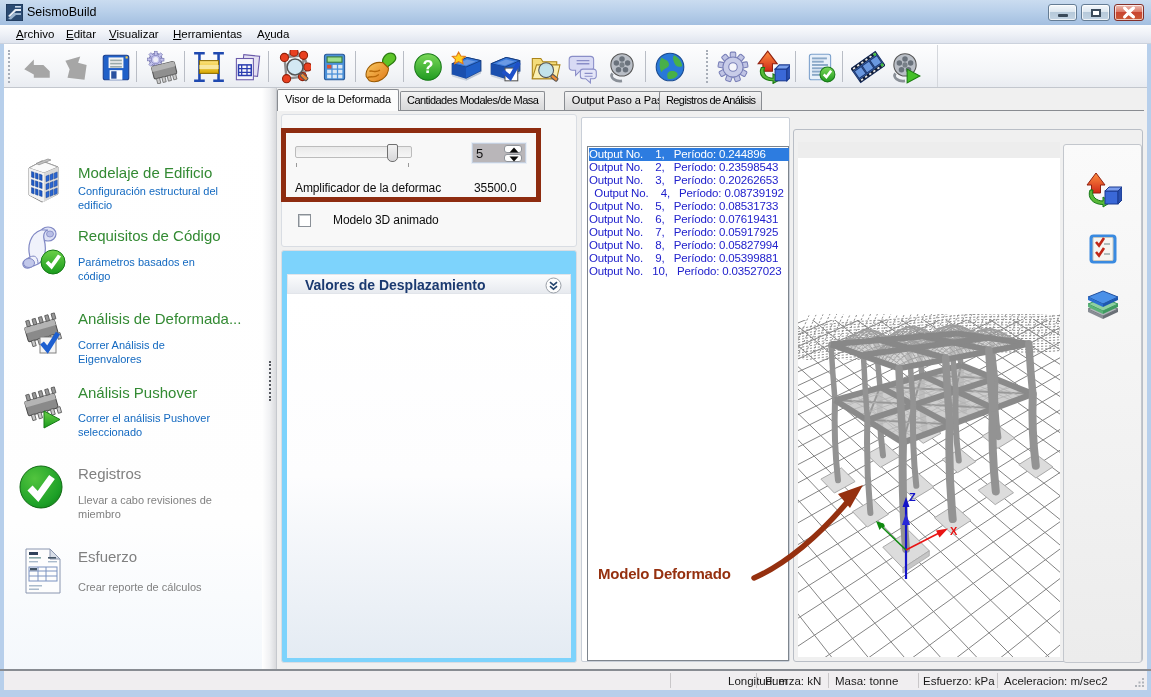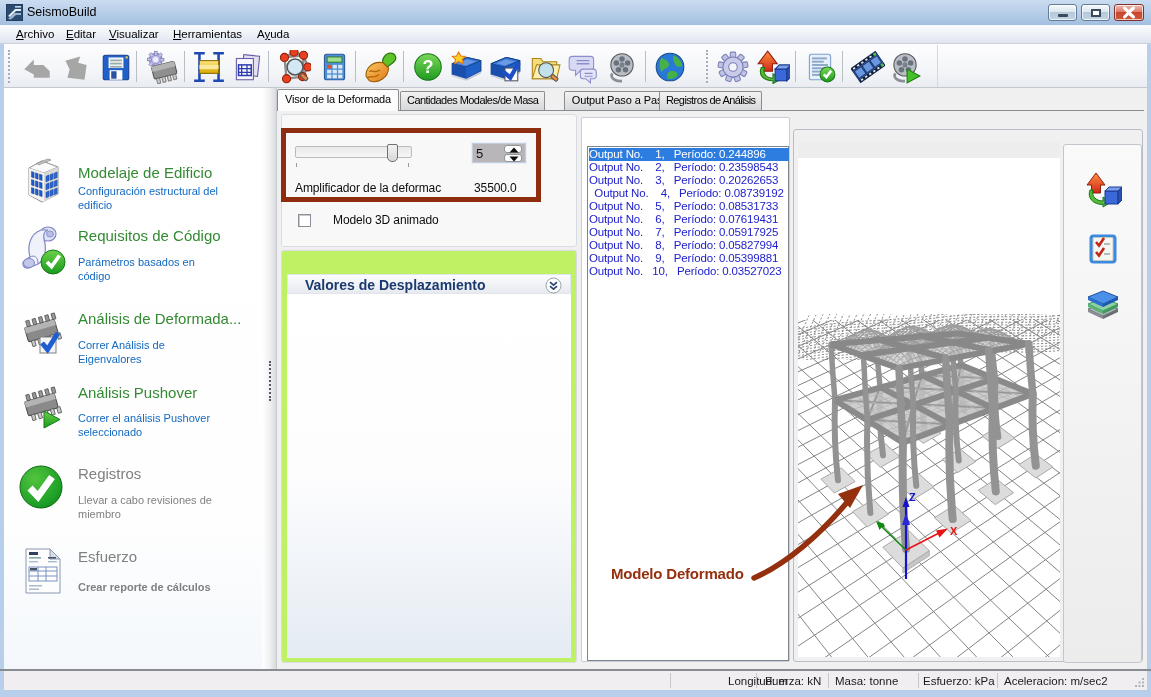--- a/index.html
+++ b/index.html
@@ -85,21 +85,21 @@
 #iconstrip { position:absolute; left:269px; top:14px; width:79px; height:519px;
   background:linear-gradient(180deg,#fafafa,#ececec); border:1px solid #c3c7cd; border-radius:3px; }
 
 
 #statusline { position:absolute; left:0; top:669px; width:1151px; height:2px; background:#888c92; }
 #statusbar { position:absolute; left:4px; top:671px; width:1143px; height:19px; background:#f0eef0; }
 .sdiv { position:absolute; top:2px; width:1px; height:15px; background:#c9c7c9; }
 .slbl { position:absolute; top:4px; font-size:11.5px; color:#1a1a1a; }
 
 #anno { position:absolute; left:0; top:0; width:1151px; height:697px; pointer-events:none; z-index:40; }
-#annotext { position:absolute; left:598px; top:565px; font-size:15px; font-weight:bold; color:#95300f; z-index:41; letter-spacing:-0.2px;margin-left:13px; }
+#annotext { position:absolute; left:598px; top:565px; font-size:15px; font-weight:bold; color:#95300f; z-index:41; letter-spacing:-0.2px; }
 </style>
 </head>
 <body>
 <div id="titlebar"></div>
 <svg width="17" height="17" viewBox="0 0 17 17" style="position:absolute;left:6px;top:4px;">
     <rect x="0" y="0" width="17" height="17" fill="#2a4a72" stroke="#18304e"></rect>
     <path d="M2 12 L9 5 L15 5 L15 7 L10 7 L4 13 Z" fill="#e8eef6"></path>
     <path d="M2 15 L8 9 L15 9 L15 11 L10 11 L5 15.5 Z" fill="#9ab4d0"></path>
     <path d="M9 2 L15 2 L15 3.6 L9 3.6 Z" fill="#c8d8ea"></path>
   </svg>
@@ -468,33 +468,33 @@
         <rect x="26" y="16" width="9" height="1.4" fill="#abc"></rect>
         <g stroke="#7a92c0" fill="none">
           <rect x="7" y="22" width="28" height="14"></rect>
           <path d="M7 26 H35 M7 31 H35 M16 22 V36 M24 22 V36"></path>
         </g>
         <rect x="8" y="23" width="7" height="2.4" fill="#456"></rect>
         <rect x="7" y="40" width="13" height="1.5" fill="#abc"></rect>
         <rect x="7" y="43.5" width="10" height="1.5" fill="#abc"></rect>
       </svg></div>
 <span class="sbt1 gray1" style="left:74px;top:460px;">Esfuerzo</span>
-<span class="sbt2 gray2" style="left:74px;top:492px;font-weight:bold;">Crear reporte de cálculos</span>
+<span class="sbt2 gray2" style="left:74px;top:492px;">Crear reporte de cálculos</span>
 </div>
 <div id="splitter">
     <div style="position:absolute;left:7px;top:273px;width:3px;height:40px;border-left:2px dotted #55585e;"></div>
   </div>
 <div id="main">
   <div class="tab tabactive" style="left:0px;width:122px;letter-spacing:-0.15px;">Visor de la Deformada</div>
   <div class="tab" style="left:123px;width:145px;letter-spacing:-0.55px;">Cantidades Modales/de Masa</div>
   <div class="tab" style="left:287px;width:112px;letter-spacing:-0.1px;">Output Paso a Paso</div>
   <div class="tab" style="left:382px;width:103px;letter-spacing:-0.6px;">Registros de Análisis</div>
   <div id="page">
     <div class="gbox" style="left:4px;top:3px;width:296px;height:133px;background:#f8f8f8;"></div>
-    <div class="gbox" style="left:4px;top:139px;width:296px;height:413px;background:#bef264;">
+    <div class="gbox" style="left:4px;top:139px;width:296px;height:413px;background:#7dd3fc;">
       <div id="vheader">
           <span>Valores de Desplazamiento</span>
         <svg width="17" height="17" style="position:absolute;right:8px;top:2px;" viewBox="0 0 17 17">
           <circle cx="8.5" cy="8.5" r="7.5" fill="#fdfdfd" stroke="#9aa0a8"></circle>
           <path d="M5 5.2 L8.5 8.2 L12 5.2" fill="none" stroke="#25456e" stroke-width="1.6"></path>
           <path d="M5 9.2 L8.5 12.2 L12 9.2" fill="none" stroke="#25456e" stroke-width="1.6"></path>
         </svg>
       </div>
       <div id="vcontent"></div>
     </div>

